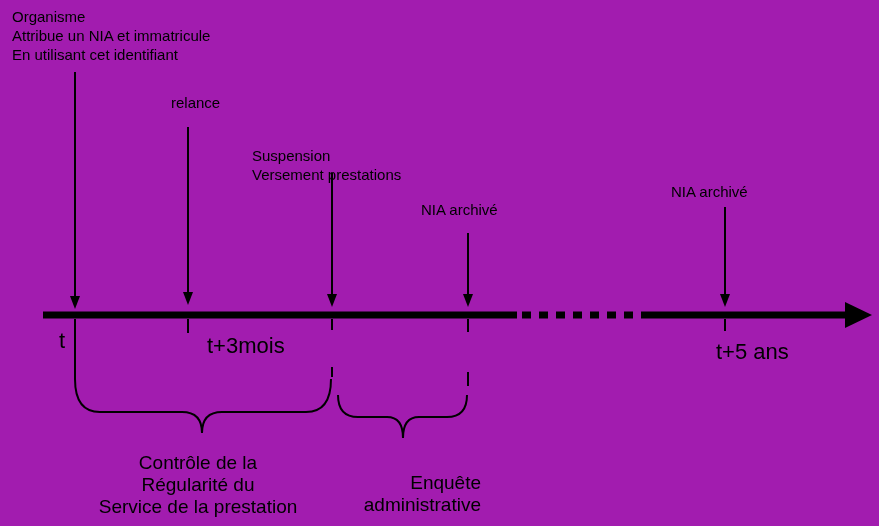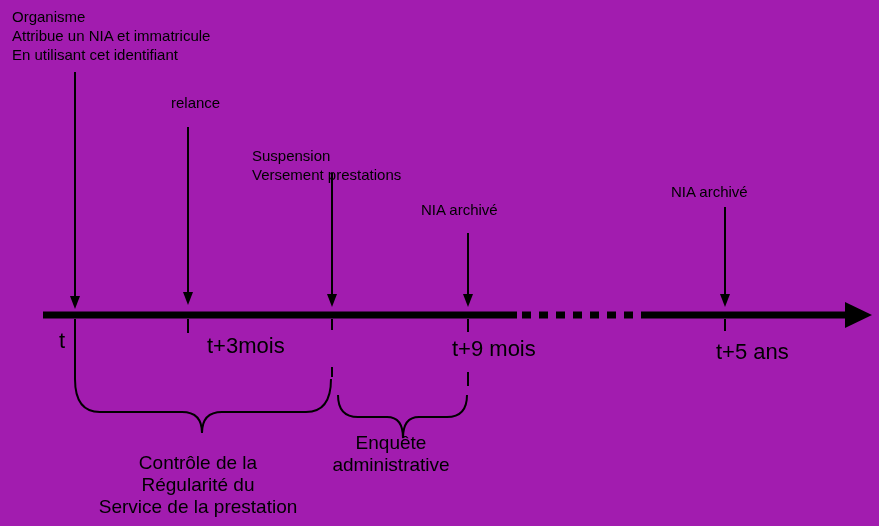--- a/index.html
+++ b/index.html
@@ -47,21 +47,21 @@
 
   .phase {
     position: absolute;
     font-size: 19px;
     line-height: 22px;
     text-align: center;
     white-space: pre-line;
     margin-top: 8px;
   }
   .phase-controle { left: 78px;  top: 444px; width: 240px; }
-  .phase-enquete  { left: 301px; top: 424px; width: 180px; }
+  .phase-enquete  { left: 301px; top: 464px; width: 180px; text-align: right; }
 </style>
 </head>
 <body>
 
 <div class="canvas">
 
   <svg class="gfx" width="879" height="526" viewBox="0 0 879 526">
 
     <g stroke="#000000">
       <line x1="43" y1="315" x2="517" y2="315" stroke-width="7"></line>
@@ -109,21 +109,20 @@
 Attribue un NIA et immatricule
 En utilisant cet identifiant</div>
   <div class="lbl lbl-relance">relance</div>
   <div class="lbl lbl-suspension">Suspension
 Versement prestations</div>
   <div class="lbl lbl-inactive">NIA archivé</div>
   <div class="lbl lbl-archive">NIA archivé</div>
 
   <div class="tick tick-t">t</div>
   <div class="tick tick-3m">t+3mois</div>
-  <div class="tick tick-9m">t+9 mois</div>
   <div class="tick tick-3a">t+5 ans</div>
 
   <div class="phase phase-controle">Contrôle de la
 Régularité du
 Service de la prestation</div>
   <div class="phase phase-enquete">Enquête
 administrative</div>
 
 </div>
 

